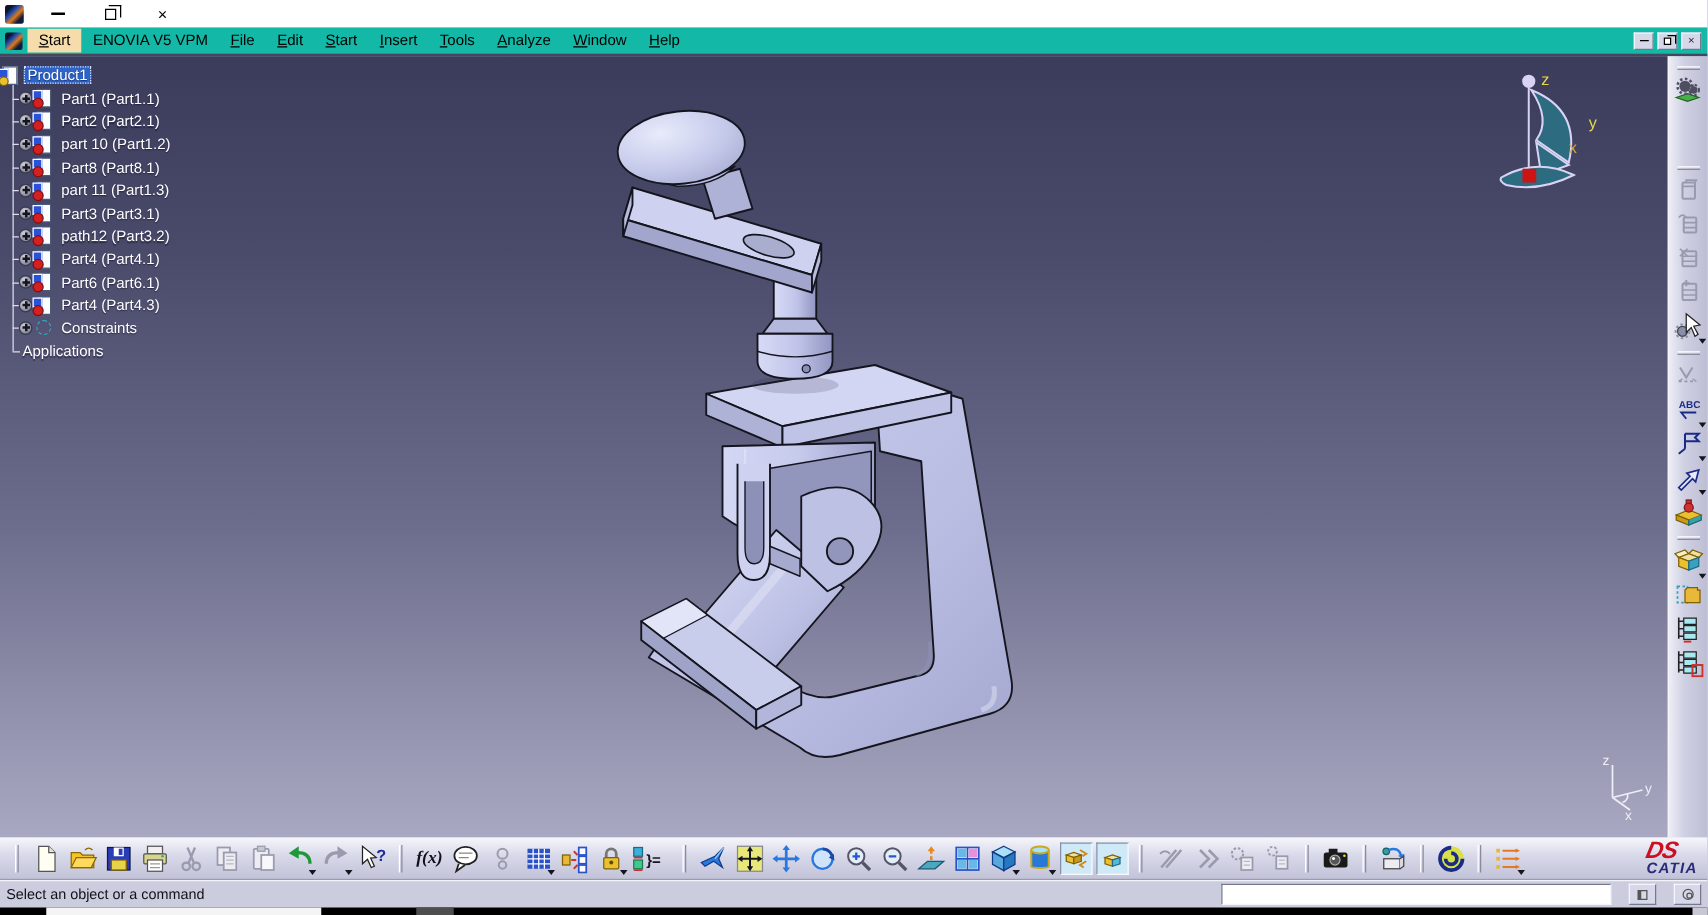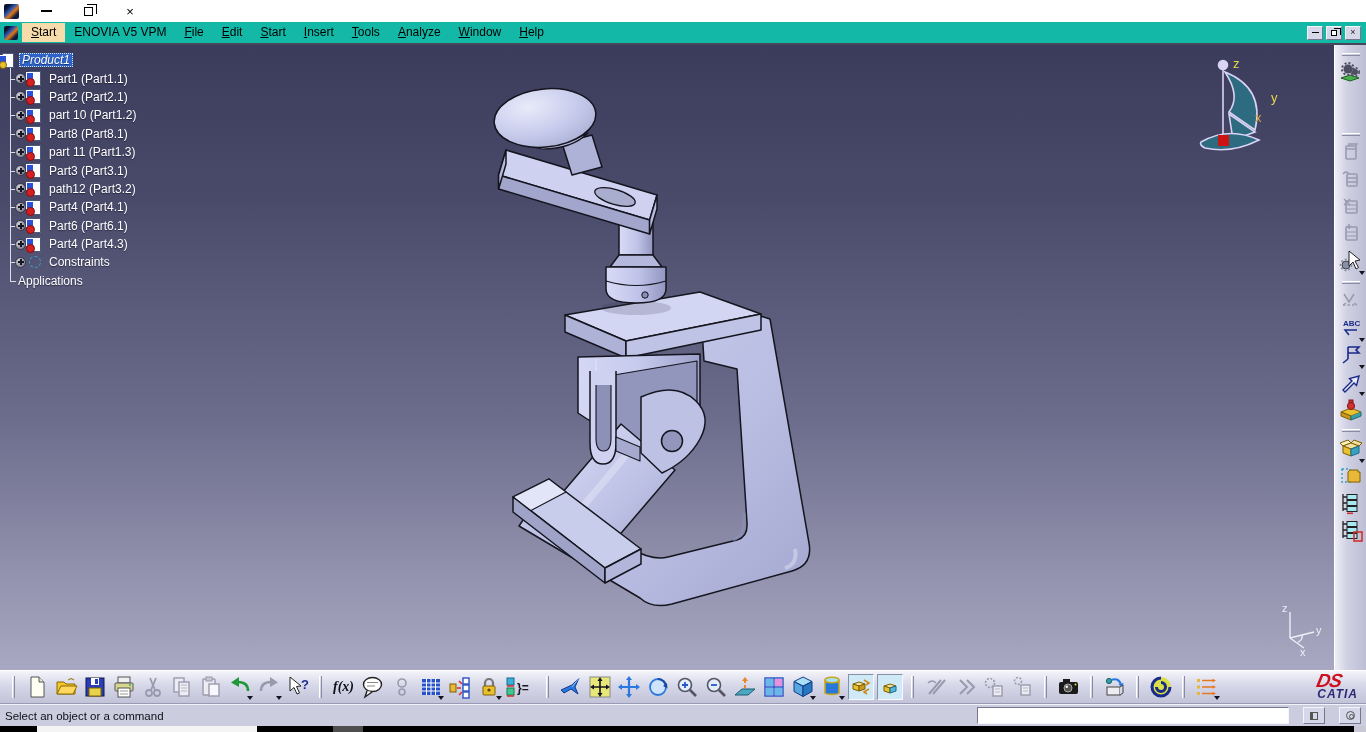--- a/index.html
+++ b/index.html
@@ -42,21 +42,21 @@
   .expander::before { content:""; position:absolute; left:1.5px; top:3.5px; width:6px; height:2px; background:#15151f; }
   .expander::after { content:""; position:absolute; left:3.5px; top:1.5px; width:2px; height:6px; background:#15151f; }
   .picon { width:12px; height:15px; background:#fdfdff; border:1px solid #4a5a7a; border-radius:1px; position:relative; margin-right:5px; flex:none; }
   .picon::before { content:""; position:absolute; left:-4px; top:0px; width:6px; height:6px; background:#2a52d8; border:1px solid #fff; }
   .picon::after { content:""; position:absolute; left:-4px; bottom:-2px; width:7px; height:7px; background:#d42020; border-radius:50%; border:1px solid #801010; }
   .ricon { width:12px; height:15px; background:#fdfdff; border:1px solid #4a5a7a; position:relative; margin-right:5px; flex:none; }
   .ricon::before { content:""; position:absolute; left:-4px; top:1px; width:6px; height:6px; background:#2a52d8; border:1px solid #fff; }
   .ricon::after { content:""; position:absolute; left:-4px; bottom:-2px; width:6px; height:6px; background:#e8c030; border-radius:50%; border:1px solid #806000; }
   .cicon { width:12px; height:12px; border:1.5px dashed #35a8c8; border-radius:50%; margin-right:5px; flex:none; }
   .tlabel { color:#fff; padding:0 3px; text-shadow:0 1px 1px rgba(10,10,30,.55); }
-  .tlabel.sel { background:#2e63c8; outline:1px dotted #cfe2ff; outline-offset:-1px;font-style:italic; }
+  .tlabel.sel { background:#2e63c8; outline:1px dotted #cfe2ff; outline-offset:-1px; }
 
   
   .compass { position:absolute; right:39px; top:5px; z-index:4; }
   .triad { position:absolute; right:8px; bottom:14px; z-index:4; }
 
   
   .rtoolbar { width:32px; background:linear-gradient(90deg,#eeeef6 0%,#cfd0e2 40%,#bdbed4 100%); border-left:1px solid #fff; display:flex; flex-direction:column; align-items:center; padding-top:3px; flex:none; }
   .rhandle { width:18px; height:3px; border-top:1px solid #fff; border-bottom:1px solid #8a8aa0; margin:5px 0; flex:none; }
   .ricell { width:28px; height:27px; display:flex; align-items:flex-start; justify-content:center; position:relative; flex:none; }
   .gapbig { height:40px; flex:none; }

